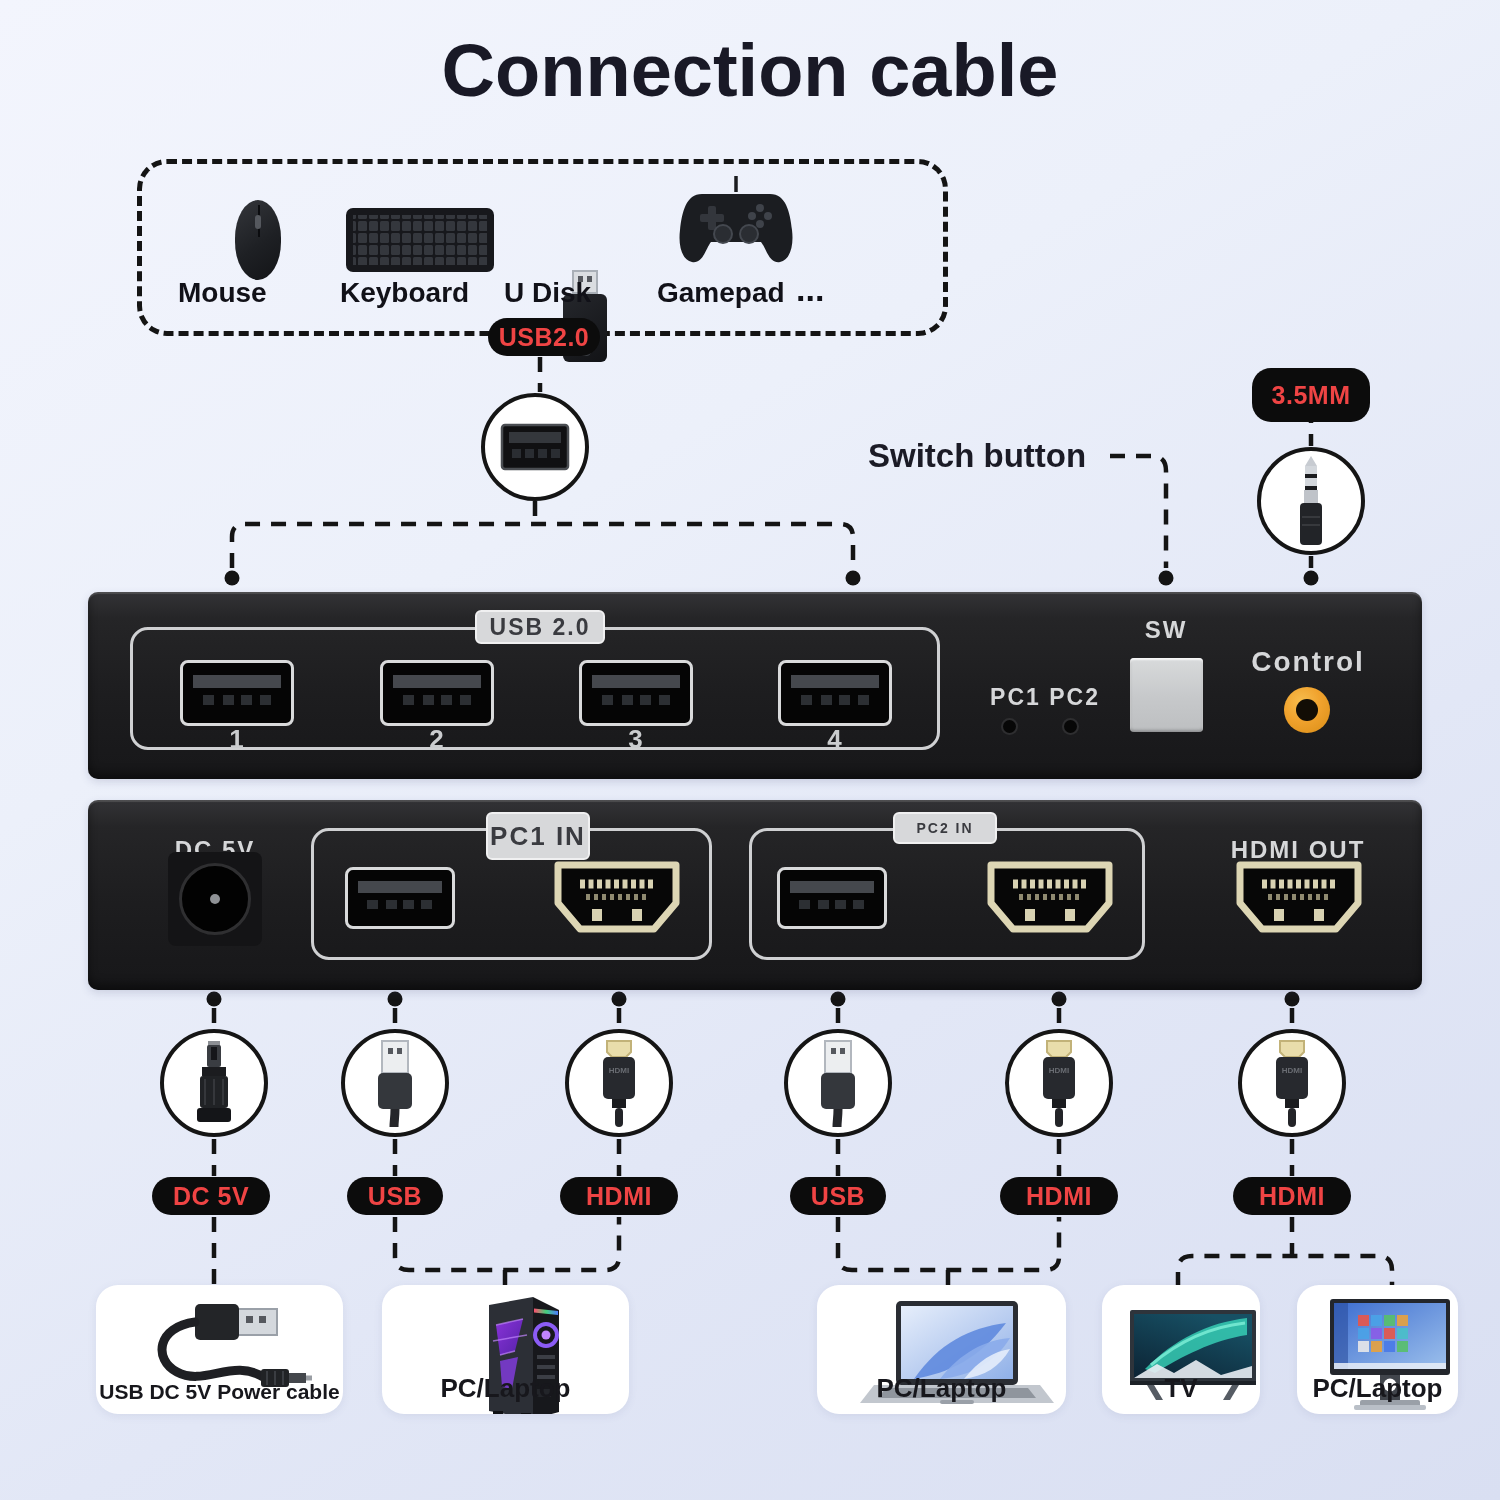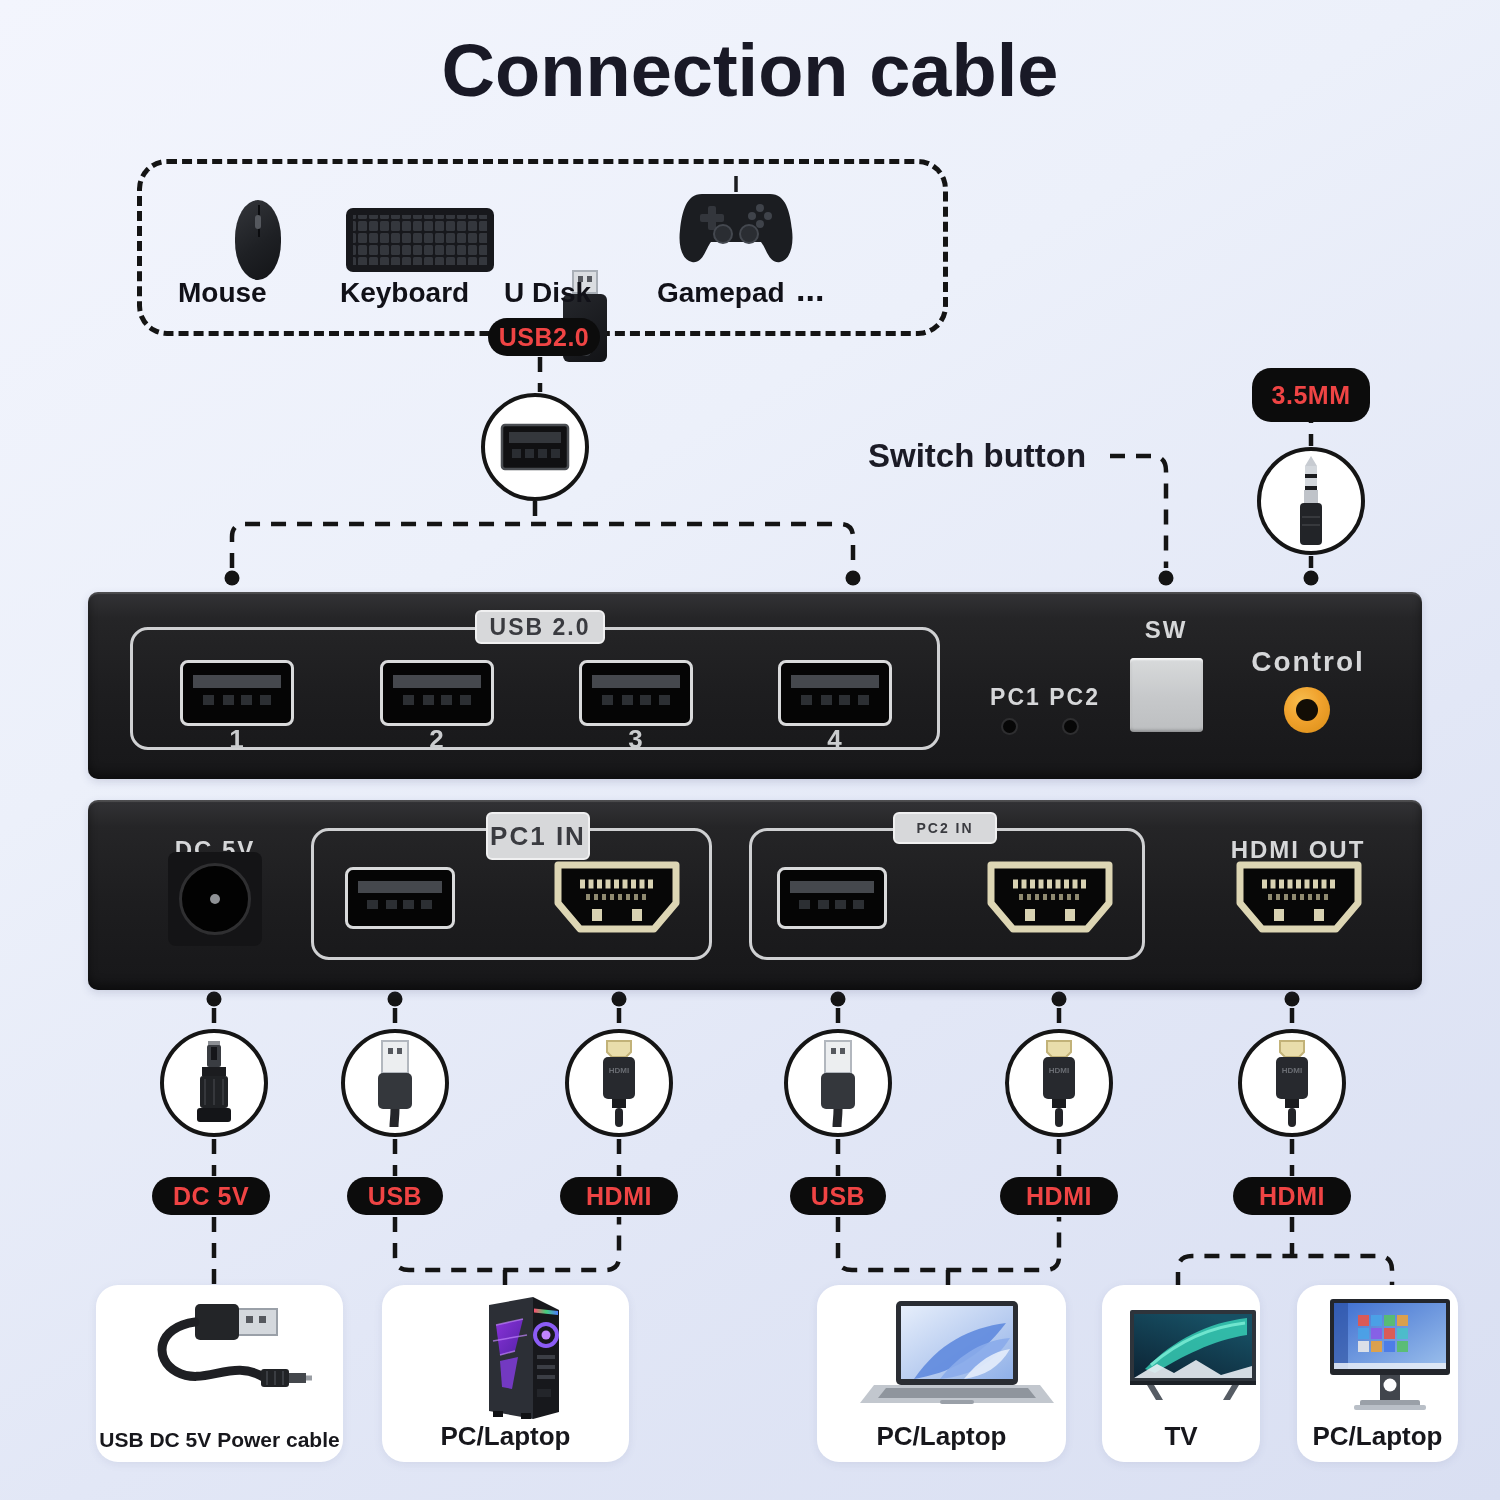--- a/index.html
+++ b/index.html
@@ -38,21 +38,21 @@
     box-shadow:inset 0 2px 2px rgba(255,255,255,.8), inset 0 -2px 3px rgba(0,0,0,.25);}
   .jack-orange{width:46px;height:46px;border-radius:50%;
     background:radial-gradient(circle at 38% 32%,#f7bd4e 0%,#f0a22d 45%,#d98d16 100%);
     display:flex;align-items:center;justify-content:center;}
   .jack-orange .hole{width:22px;height:22px;border-radius:50%;background:#120d05;}
   .dc-jack{width:94px;height:94px;border-radius:8px;background:#141416;display:flex;align-items:center;justify-content:center;}
   .dc-jack .ring{width:66px;height:66px;border-radius:50%;background:#020202;border:3px solid #2f2f31;
     display:flex;align-items:center;justify-content:center;}
   .dc-jack .pin{width:10px;height:10px;border-radius:50%;background:#8f9296;}
   
-  .card{top:1285px;height:177px;background:#ffffff;border-radius:22px;
+  .card{top:1285px;height:129px;background:#ffffff;border-radius:22px;
     box-shadow:0 2px 8px rgba(80,90,140,.10);display:flex;flex-direction:column;align-items:center;padding-left:24px;}
   .card .dev-label{position:absolute;bottom:10px;left:0;width:100%;text-align:center;
     font-size:26px;font-weight:700;color:#17171c;}
   .card .dev-label.small{font-size:21px;}
   .ctrl-card{left:1185px;top:155px;width:244px;height:181px;background:#ffffff;border-radius:20px;
     box-shadow:0 2px 8px rgba(80,90,140,.10);display:flex;flex-direction:column;align-items:center;}
   .ctrl-card .dev-label{position:absolute;bottom:12px;left:0;width:100%;text-align:center;
     font-size:23px;font-weight:700;color:#17171c;}
   
   .mouse-ic{width:46px;height:80px;border-radius:23px/38px;

